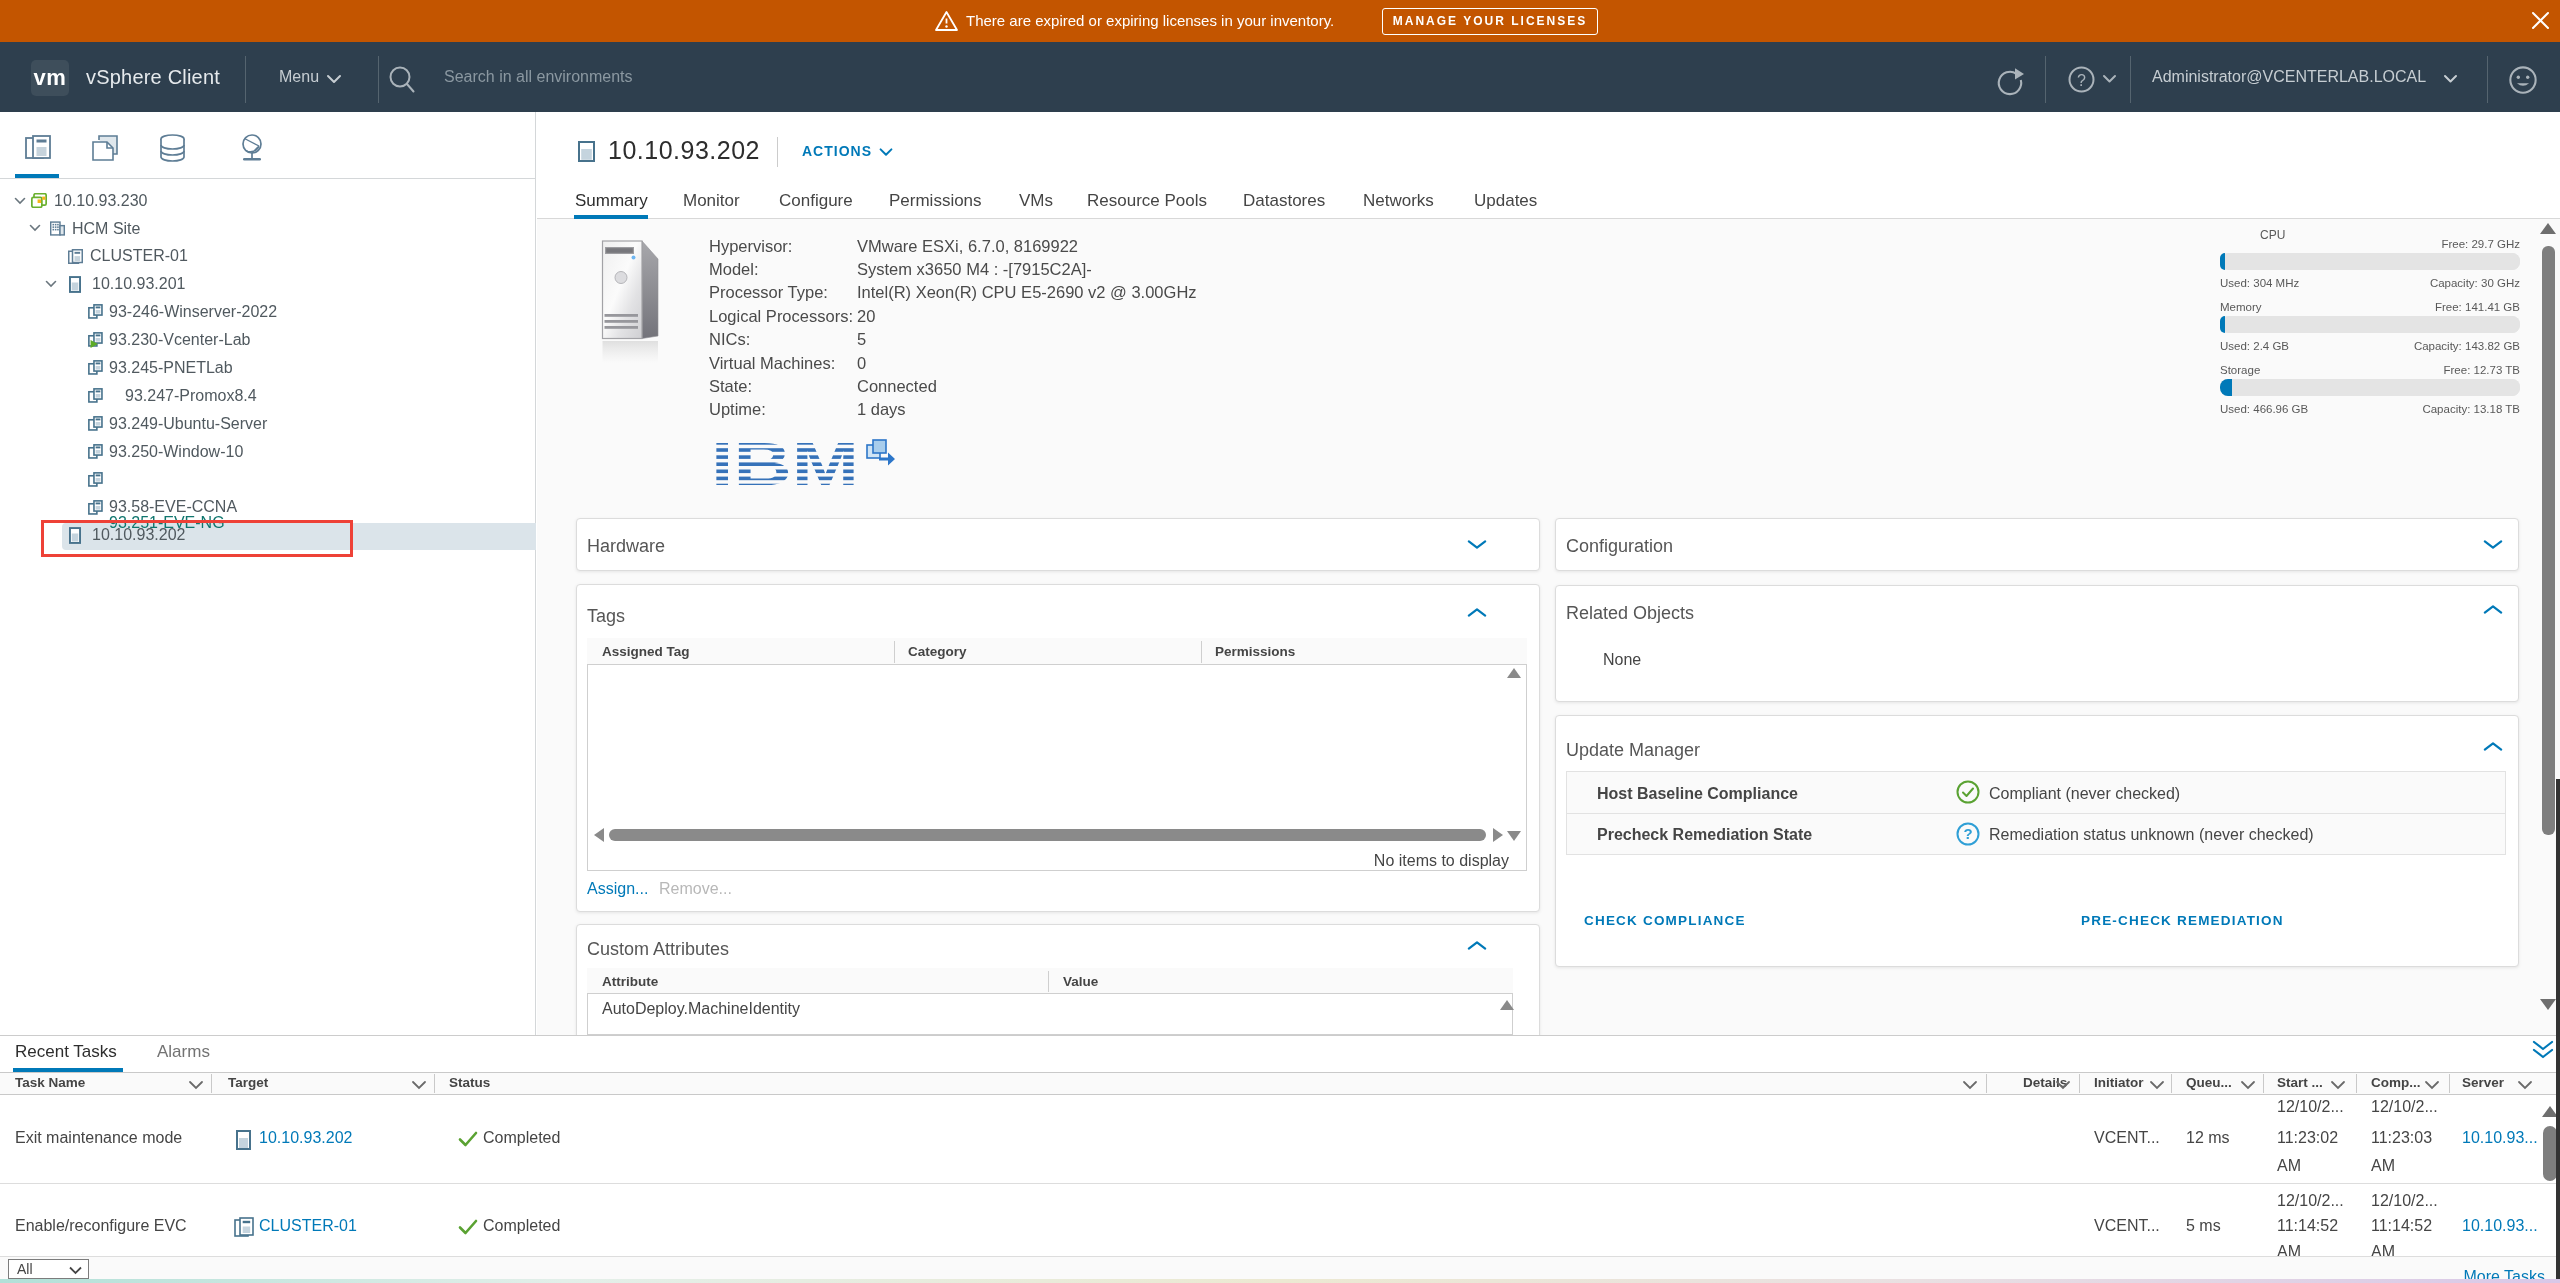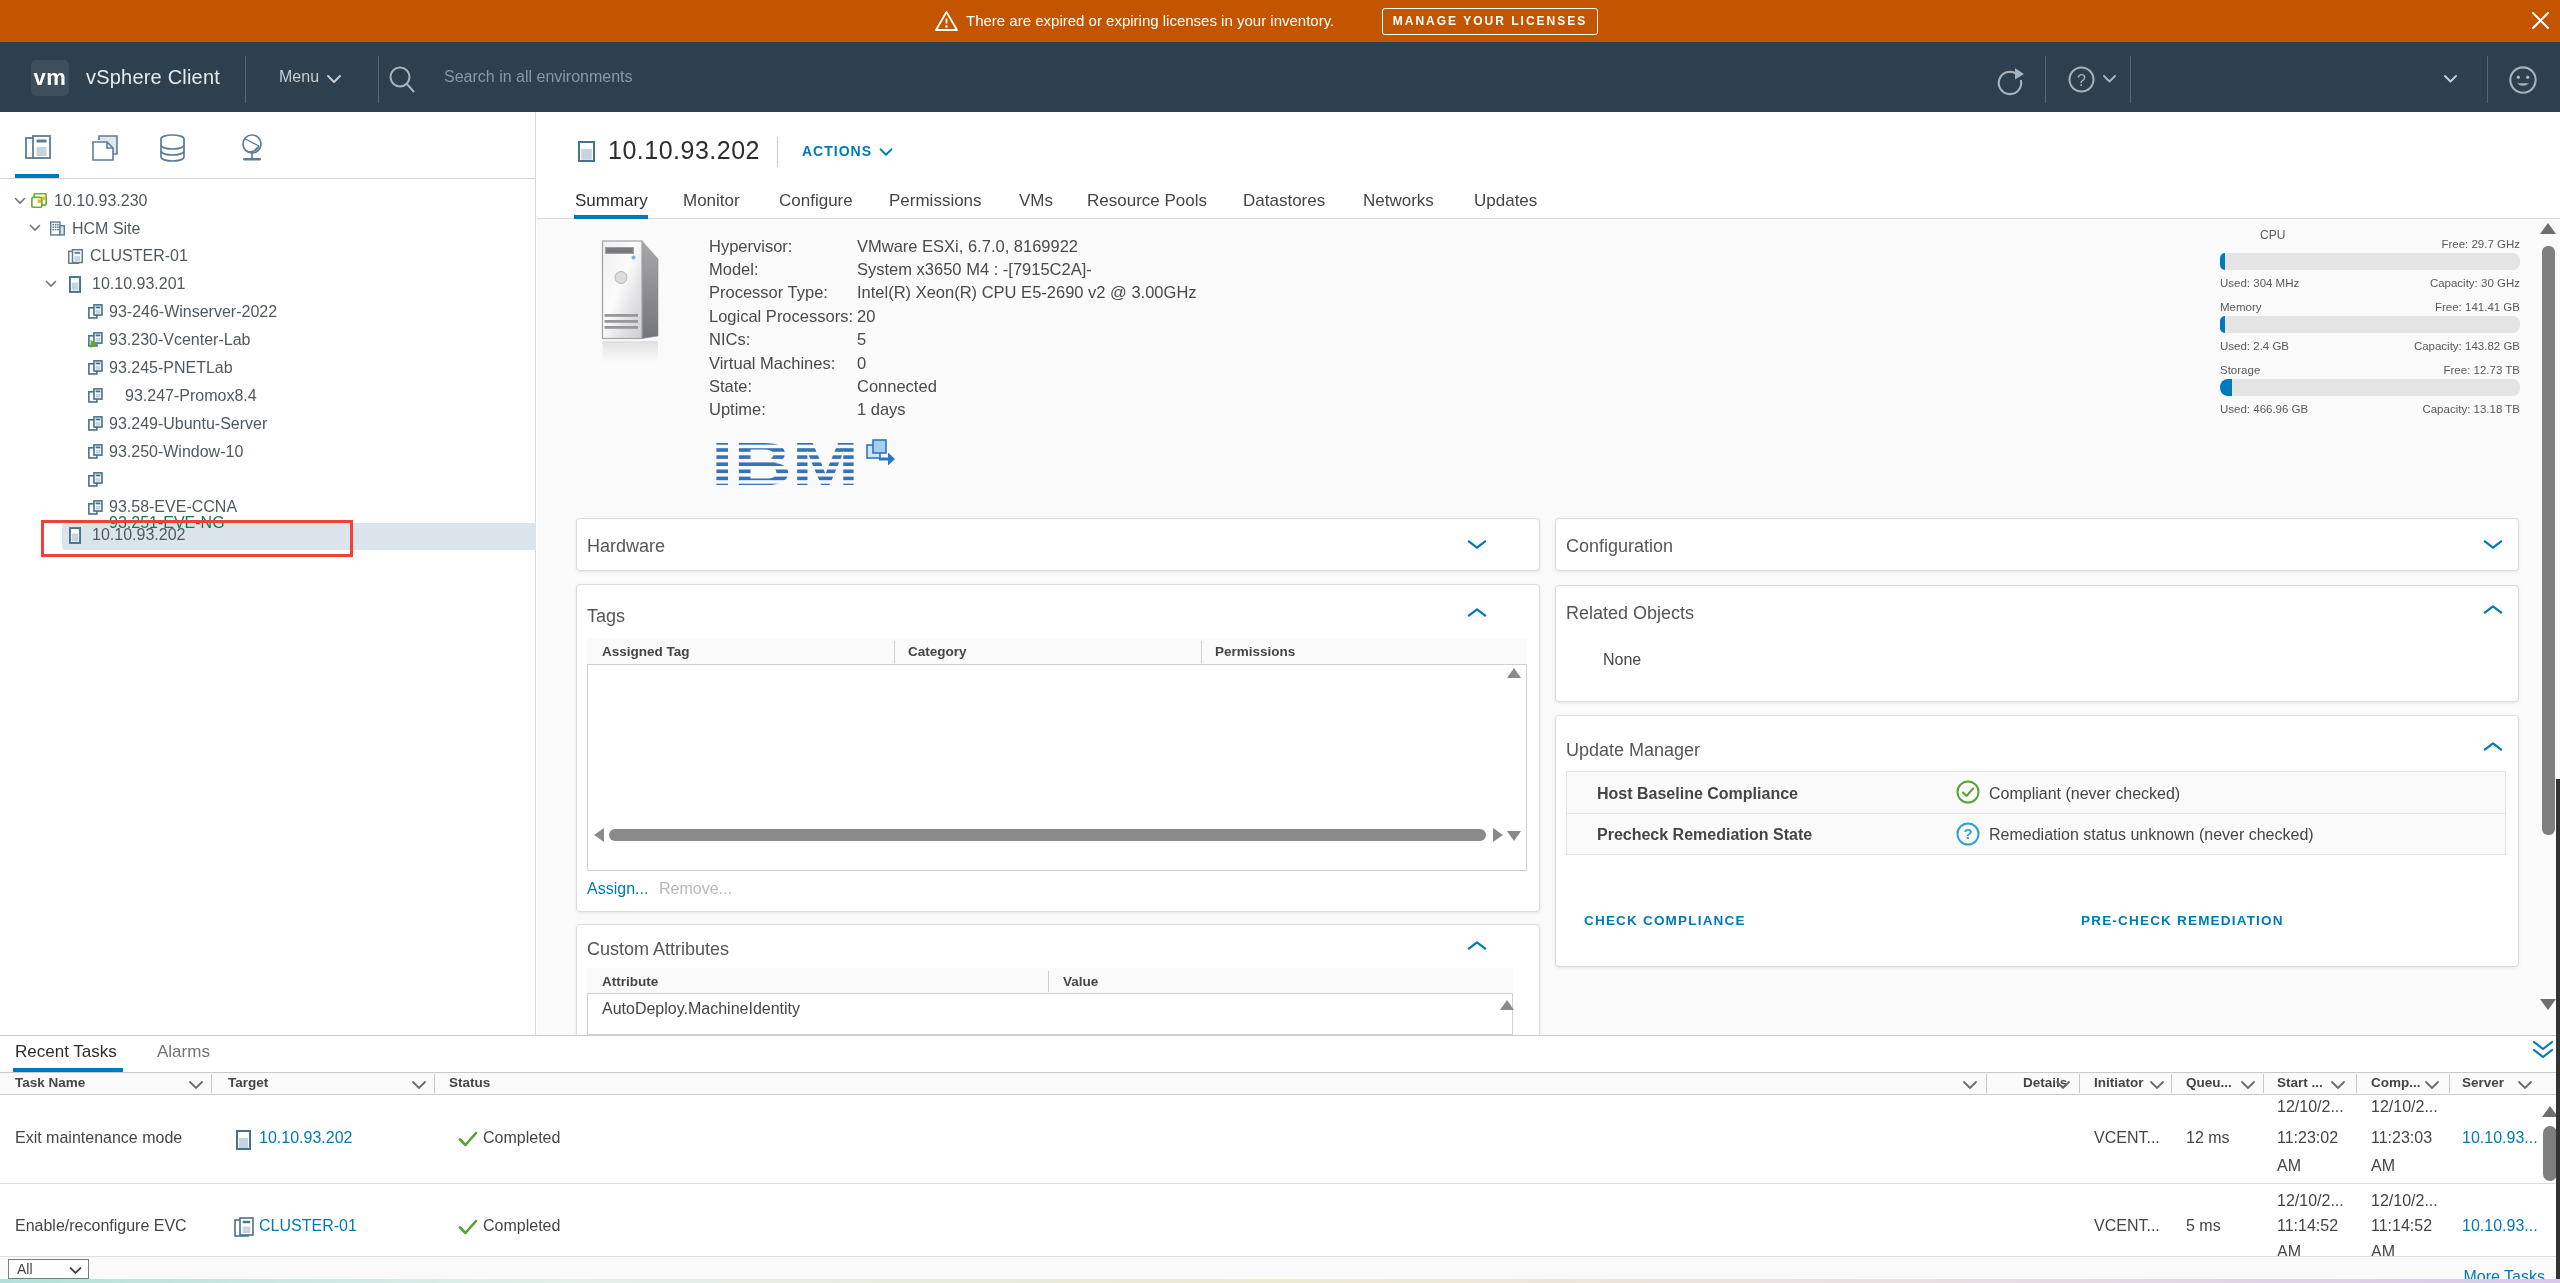--- a/index.html
+++ b/index.html
@@ -49,20 +49,21 @@
   </svg>
   <div class="abs" style="left:2045px;top:14px;width:1px;height:47px;background:#55646f;"></div>
   <svg class="abs" style="left:2068px;top:24px" width="27" height="27" viewBox="0 0 27 27">
       <circle cx="13.5" cy="13.5" r="12" fill="none" stroke="#aab3ba" stroke-width="2"></circle>
       <text x="13.5" y="19.5" text-anchor="middle" font-family="Liberation Sans" font-size="16" fill="#aab3ba">?</text>
     </svg>
   <svg class="abs" style="left:2102px;top:32px" width="15" height="10" viewBox="0 0 15 10">
       <path d="M2 2 L7.5 7.5 L13 2" fill="none" stroke="#aab3ba" stroke-width="2" stroke-linecap="round" stroke-linejoin="round"></path>
     </svg>
   <div class="abs" style="left:2130px;top:14px;width:1px;height:47px;background:#55646f;"></div>
+  <div class="abs" style="left:2152px;top:0;height:70px;line-height:70px;font-size:16px;color:#c6cdd2;">Administrator@VCENTERLAB.LOCAL</div>
   <svg class="abs" style="left:2443px;top:32px" width="15" height="10" viewBox="0 0 15 10">
       <path d="M2 2 L7.5 7.5 L13 2" fill="none" stroke="#c6cdd2" stroke-width="2" stroke-linecap="round" stroke-linejoin="round"></path>
     </svg>
   <div class="abs" style="left:2487px;top:14px;width:1px;height:47px;background:#55646f;"></div>
   <svg class="abs" style="left:2508px;top:23px" width="30" height="30" viewBox="0 0 32 32">
     <circle cx="16" cy="16" r="13.5" fill="none" stroke="#aab3ba" stroke-width="2.2"></circle>
     <circle cx="11" cy="13" r="1.8" fill="#aab3ba"></circle>
       <circle cx="21" cy="13" r="1.8" fill="#aab3ba"></circle>
     <path d="M9.5 19.5 Q16 25 22.5 19.5" fill="#aab3ba"></path>
   </svg>
@@ -328,20 +329,21 @@
 <div class="abs" style="left:65px;top:532px;font-size:13.5px;font-weight:bold;color:#454545;">Assigned Tag</div>
 <div class="abs" style="left:371px;top:532px;font-size:13.5px;font-weight:bold;color:#454545;">Category</div>
 <div class="abs" style="left:678px;top:532px;font-size:13.5px;font-weight:bold;color:#454545;">Permissions</div>
 <div class="abs" style="left:357px;top:529px;width:1px;height:22px;background:#cfcfcf;"></div>
 <div class="abs" style="left:664px;top:529px;width:1px;height:22px;background:#cfcfcf;"></div>
 <div class="abs" style="left:970px;top:556px;width:0;height:0;border-left:7px solid transparent;border-right:7px solid transparent;border-bottom:10px solid #8a8a8a;"></div>
 <div class="abs" style="left:57px;top:716px;width:0;height:0;border-top:7px solid transparent;border-bottom:7px solid transparent;border-right:10px solid #8a8a8a;"></div>
 <div class="abs" style="left:72px;top:717px;width:877px;height:12px;background:#8a8a8a;border-radius:6px;"></div>
 <div class="abs" style="left:956px;top:716px;width:0;height:0;border-top:7px solid transparent;border-bottom:7px solid transparent;border-left:10px solid #8a8a8a;"></div>
 <div class="abs" style="left:970px;top:719px;width:0;height:0;border-left:7px solid transparent;border-right:7px solid transparent;border-top:10px solid #8a8a8a;"></div>
+<div class="abs" style="left:50px;top:740px;width:922px;font-size:16px;color:#454545;text-align:right;">No items to display</div>
 <div class="abs" style="left:50px;top:768px;font-size:16px;color:#0079b8;">Assign...</div>
 <div class="abs" style="left:122px;top:768px;font-size:16px;color:#b8b8b8;">Remove...</div>
 <div class="abs" style="left:39px;top:812px;width:964px;height:130px;background:#fff;border:1px solid #dcdcdc;border-radius:4px;box-shadow:0 1px 3px rgba(140,140,140,0.18);"></div>
 <div class="abs" style="left:50px;top:827px;font-size:18px;color:#565656;">Custom Attributes</div>
 <svg class="abs" style="left:930px;top:828px" width="20" height="11" viewBox="0 0 22 11">
       <path d="M2 9 L11 2 L20 9" fill="none" stroke="#0079b8" stroke-width="2.4" stroke-linecap="round" stroke-linejoin="round"></path>
     </svg>
 <div class="abs" style="left:50px;top:856px;width:926px;height:67px;border:1px solid #cfcfcf;background:#fff;"></div>
 <div class="abs" style="left:50px;top:856px;width:926px;height:26px;border-bottom:1px solid #cfcfcf;background:#fafafa;"></div>
 <div class="abs" style="left:65px;top:862px;font-size:13.5px;font-weight:bold;color:#454545;">Attribute</div>

